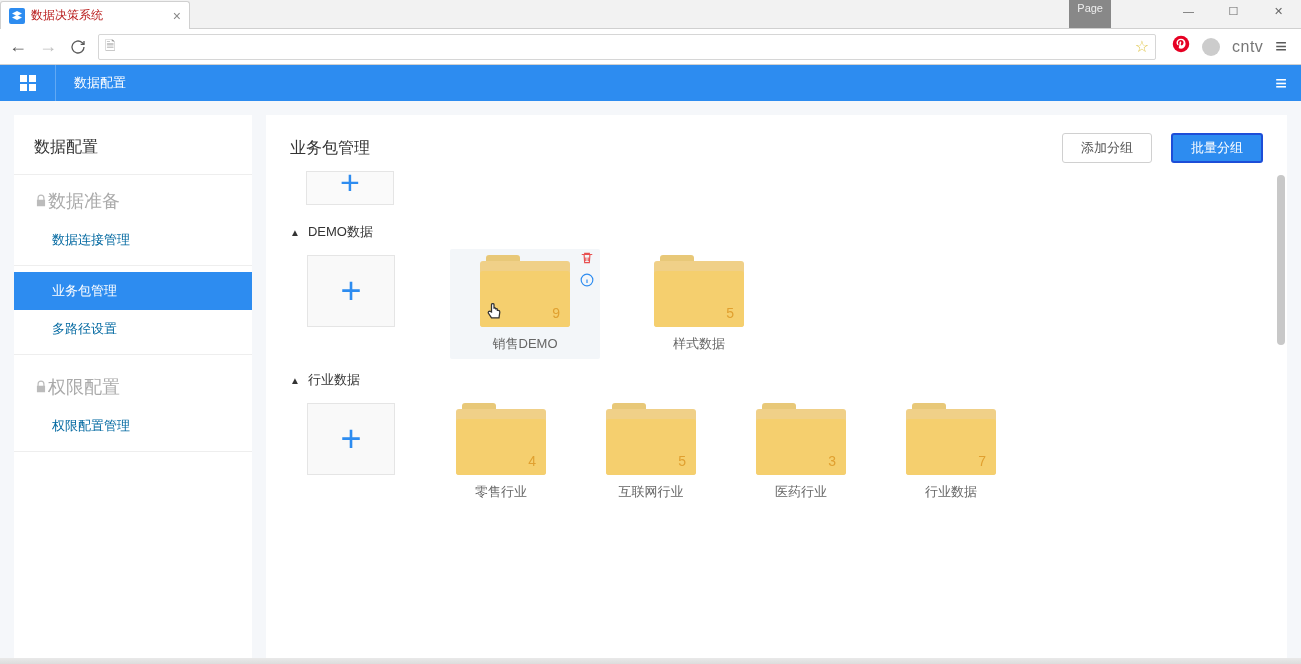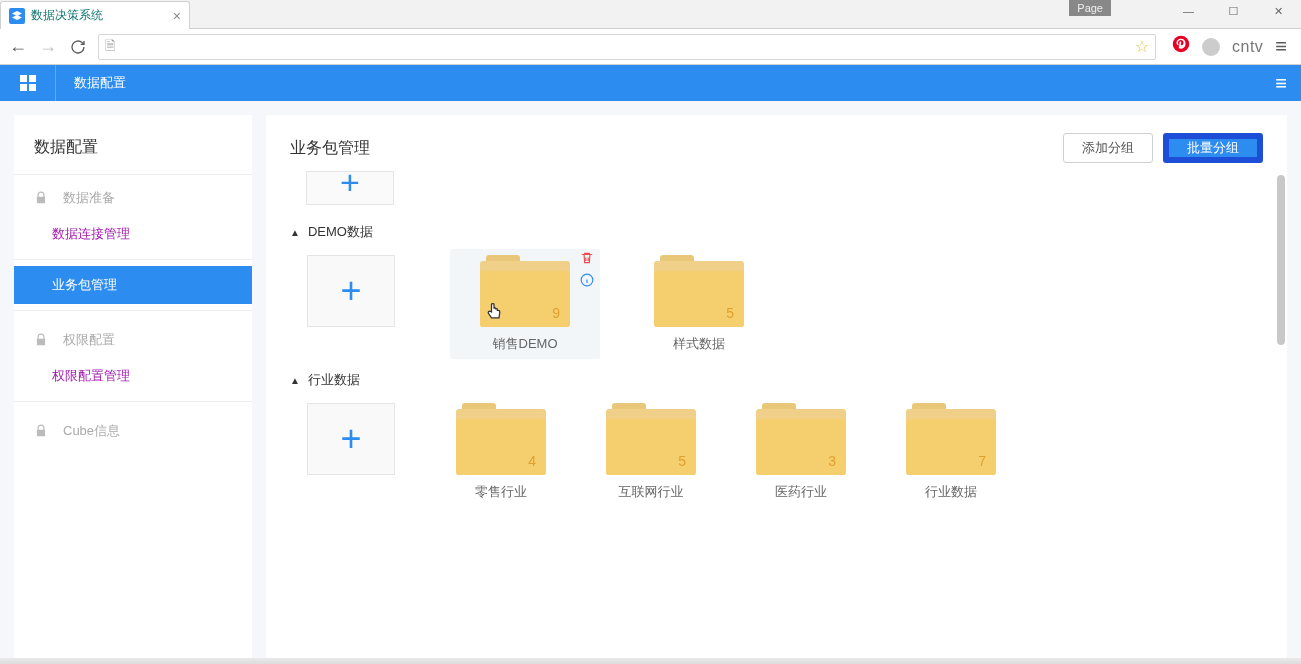--- a/index.html
+++ b/index.html
@@ -3,25 +3,25 @@
 <meta charset="utf-8">
 <style>
   * { box-sizing: border-box; margin: 0; padding: 0; font-family: "Microsoft YaHei", Arial, sans-serif; }
   body { width: 1301px; height: 664px; background: #fff; overflow: hidden; font-size: 13px; color: #333; }
 
   
   .chrome-top { height: 29px; background: #f2f2f2; border-bottom: 1px solid #d0d0d0; position: relative; display:flex; }
   .chrome-tab { height: 28px; width: 190px; background: #fff; border-top-left-radius: 3px; border-top-right-radius: 3px; border:1px solid #d0d0d0; border-bottom:none; display:flex; align-items:center; padding: 0 8px; margin-top:1px; position: relative; }
   .chrome-tab .favicon { width:16px; height:16px; background:#2d8cf0; margin-right:6px; display:flex; align-items:center; justify-content:center; color:#fff; font-size:10px; border-radius:2px;}
   .chrome-tab .favicon svg { width:12px; height:12px; }
-  .chrome-tab .tab-title { font-size:12px; color:#0f766e; flex:1; white-space:nowrap; overflow:hidden; }
+  .chrome-tab .tab-title { font-size:12px; color:#b91c1c; flex:1; white-space:nowrap; overflow:hidden; }
   .chrome-tab .tab-close { font-size:14px; color:#888; cursor:pointer; }
   .win-btns { position:absolute; right:0; top:0; display:flex; height:22px; }
   .win-btn { width:45px; display:flex; align-items:center; justify-content:center; color:#666; font-size:11px;}
-  .page-label { position:absolute; right:190px; top:0; background:#888; color:#eee; font-size:11px; padding:1px 8px; height:16px; line-height:14px;}
+  .page-label { position:absolute; right:190px; top:0; background:#888; color:#eee; font-size:11px; padding:1px 8px; height:28px; line-height:14px;}
 
   .chrome-addr { height: 36px; background:#fff; border-bottom:1px solid #d0d0d0; display:flex; align-items:center; padding:0 8px; gap:10px;}
   .nav-arrow { width:20px; height:20px; display:flex; align-items:center; justify-content:center; color:#5a5a5a; font-size:18px;}
   .nav-arrow.dis { color:#bfbfbf; }
   .reload { width:20px; height:20px; display:flex; align-items:center; justify-content:center; color:#5a5a5a;}
   .reload svg { width:16px; height:16px; }
   .addr-box { flex:1; height:26px; border:1px solid #d6d6d6; border-radius:2px; display:flex; align-items:center; padding:0 6px; gap:6px;}
   .addr-box .file-icon { color:#999; }
   .addr-box .url { font-size:15px; color:#555; }
   .addr-box .url .host { color:#222; }
@@ -37,33 +37,33 @@
   .app-logo { width:56px; height:36px; display:flex; align-items:center; justify-content:center; border-right:1px solid rgba(255,255,255,0.25);}
   .app-logo .sq { width:16px; height:16px; display:grid; grid-template-columns:1fr 1fr; grid-template-rows:1fr 1fr; gap:2px;}
   .app-logo .sq i { background:#fff; display:block;}
   .app-section { padding:0 18px; font-size:13px; }
   .app-hamb { margin-left:auto; padding:0 14px; font-size:20px; cursor:pointer;}
 
   
   .workspace { display:flex; height: calc(664px - 29px - 36px - 36px - 6px); background:#f5f7fa; padding:14px 0 0 14px; gap:14px;}
   .sidebar { width:238px; background:#fff; display:flex; flex-direction:column; }
   .sidebar-title { padding:22px 20px 16px; font-size:16px; color:#333; border-bottom:1px solid #eee;}
-  .side-group-hdr { display:flex; align-items:center; gap:15px; padding:14px 20px 8px; color:#aaa; font-size:13px;}
+  .side-group-hdr { display:flex; align-items:center; gap:0; padding:14px 20px 8px; color:#aaa; font-size:18px;}
   .side-group-hdr .lock { width:14px; height:14px; }
-  .side-item { padding:10px 20px 10px 38px; font-size:13px; color:#a21caf; cursor:pointer;}
+  .side-item { padding:10px 20px 10px 38px; font-size:13px; color:#0369a1; cursor:pointer;}
   .side-item.active { background:#2d8cf0; color:#fff;}
   .side-sep { height:1px; background:#eee; margin:6px 0;}
 
   .content { flex:1; background:#fff; margin-right:14px; padding:18px 24px 10px; position:relative; overflow:hidden;}
   .content-hdr { display:flex; align-items:center; margin-bottom:8px;}
   .content-title { font-size:16px; color:#333; }
-  .btns { margin-left:auto; display:flex; gap:10px;}
+  .btns { margin-left:auto; display:flex; gap:19px;}
   .btn { height:30px; padding:0 18px; border-radius:3px; font-size:13px; display:flex; align-items:center; cursor:pointer;}
   .btn-outline { border:1px solid #d0d0d0; background:#fff; color:#555;}
-  .btn-primary { background:#2d8cf0; color:#fff; border:6px solid #1d4ed8;}
+  .btn-primary { background:#2d8cf0; color:#fff; border:2px solid #1d4ed8;}
 
   
   .partial-add { width:88px; height:34px; border:1px solid #e5e5e5; background:#fafafa; display:flex; align-items:flex-start; justify-content:center; margin-left:16px; margin-bottom:12px; overflow:hidden;}
   .partial-add span { color:#2d8cf0; font-size:34px; line-height:20px; font-weight:300;}
 
   .group { margin-top:8px; margin-bottom:6px;}
   .group-hdr { display:flex; align-items:center; gap:8px; font-size:13px; color:#333; padding:6px 0 6px 0;}
   .group-hdr .caret { font-size:10px; color:#333;}
   .grid { display:flex; gap:60px; padding:8px 0 4px 16px; flex-wrap:wrap;}
 
@@ -155,37 +155,32 @@
     <div class="side-group-hdr">
       <svg class="lock" viewBox="0 0 24 24" fill="#bbb">
           <path d="M6 10V7a6 6 0 1 1 12 0v3h1v11H5V10h1zm2 0h8V7a4 4 0 1 0-8 0v3z"></path>
         </svg>
       <span>数据准备</span>
     </div>
     <div class="side-item">数据连接管理</div>
     <div class="side-sep"></div>
 
     <div class="side-item active">业务包管理</div>
+    <div class="side-item">多路径设置</div>
     <div class="side-sep"></div>
 
     <div class="side-group-hdr">
       <svg class="lock" viewBox="0 0 24 24" fill="#bbb">
           <path d="M6 10V7a6 6 0 1 1 12 0v3h1v11H5V10h1zm2 0h8V7a4 4 0 1 0-8 0v3z"></path>
         </svg>
       <span>权限配置</span>
     </div>
     <div class="side-item">权限配置管理</div>
     <div class="side-sep"></div>
 
-    <div class="side-group-hdr">
-      <svg class="lock" viewBox="0 0 24 24" fill="#bbb">
-          <path d="M6 10V7a6 6 0 1 1 12 0v3h1v11H5V10h1zm2 0h8V7a4 4 0 1 0-8 0v3z"></path>
-        </svg>
-      <span>Cube信息</span>
-    </div>
   </div>
 
   <div class="content">
     <div class="content-hdr">
       <div class="content-title">业务包管理</div>
       <div class="btns">
         <div class="btn btn-outline">添加分组</div>
         <div class="btn btn-primary">批量分组</div>
       </div>
     </div>

